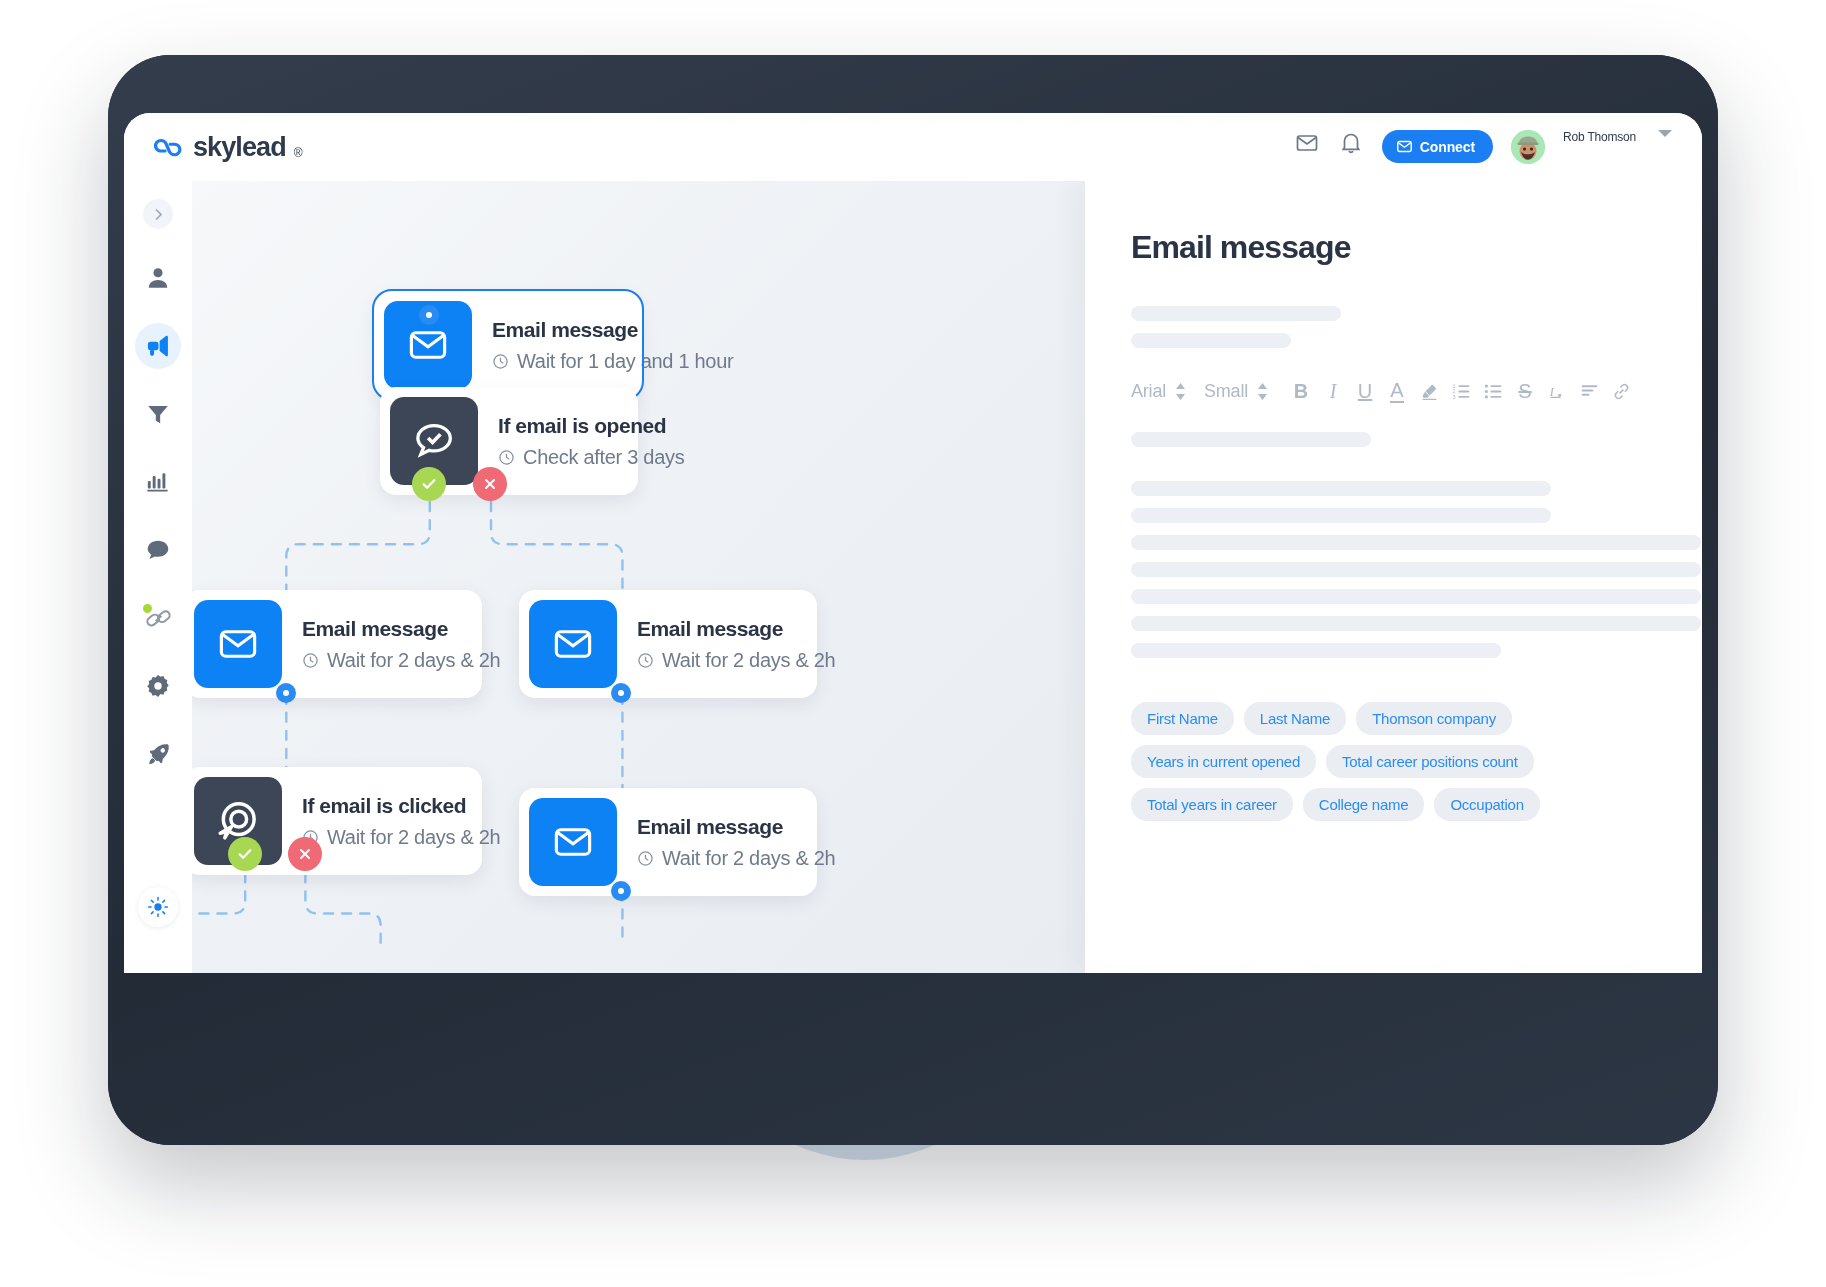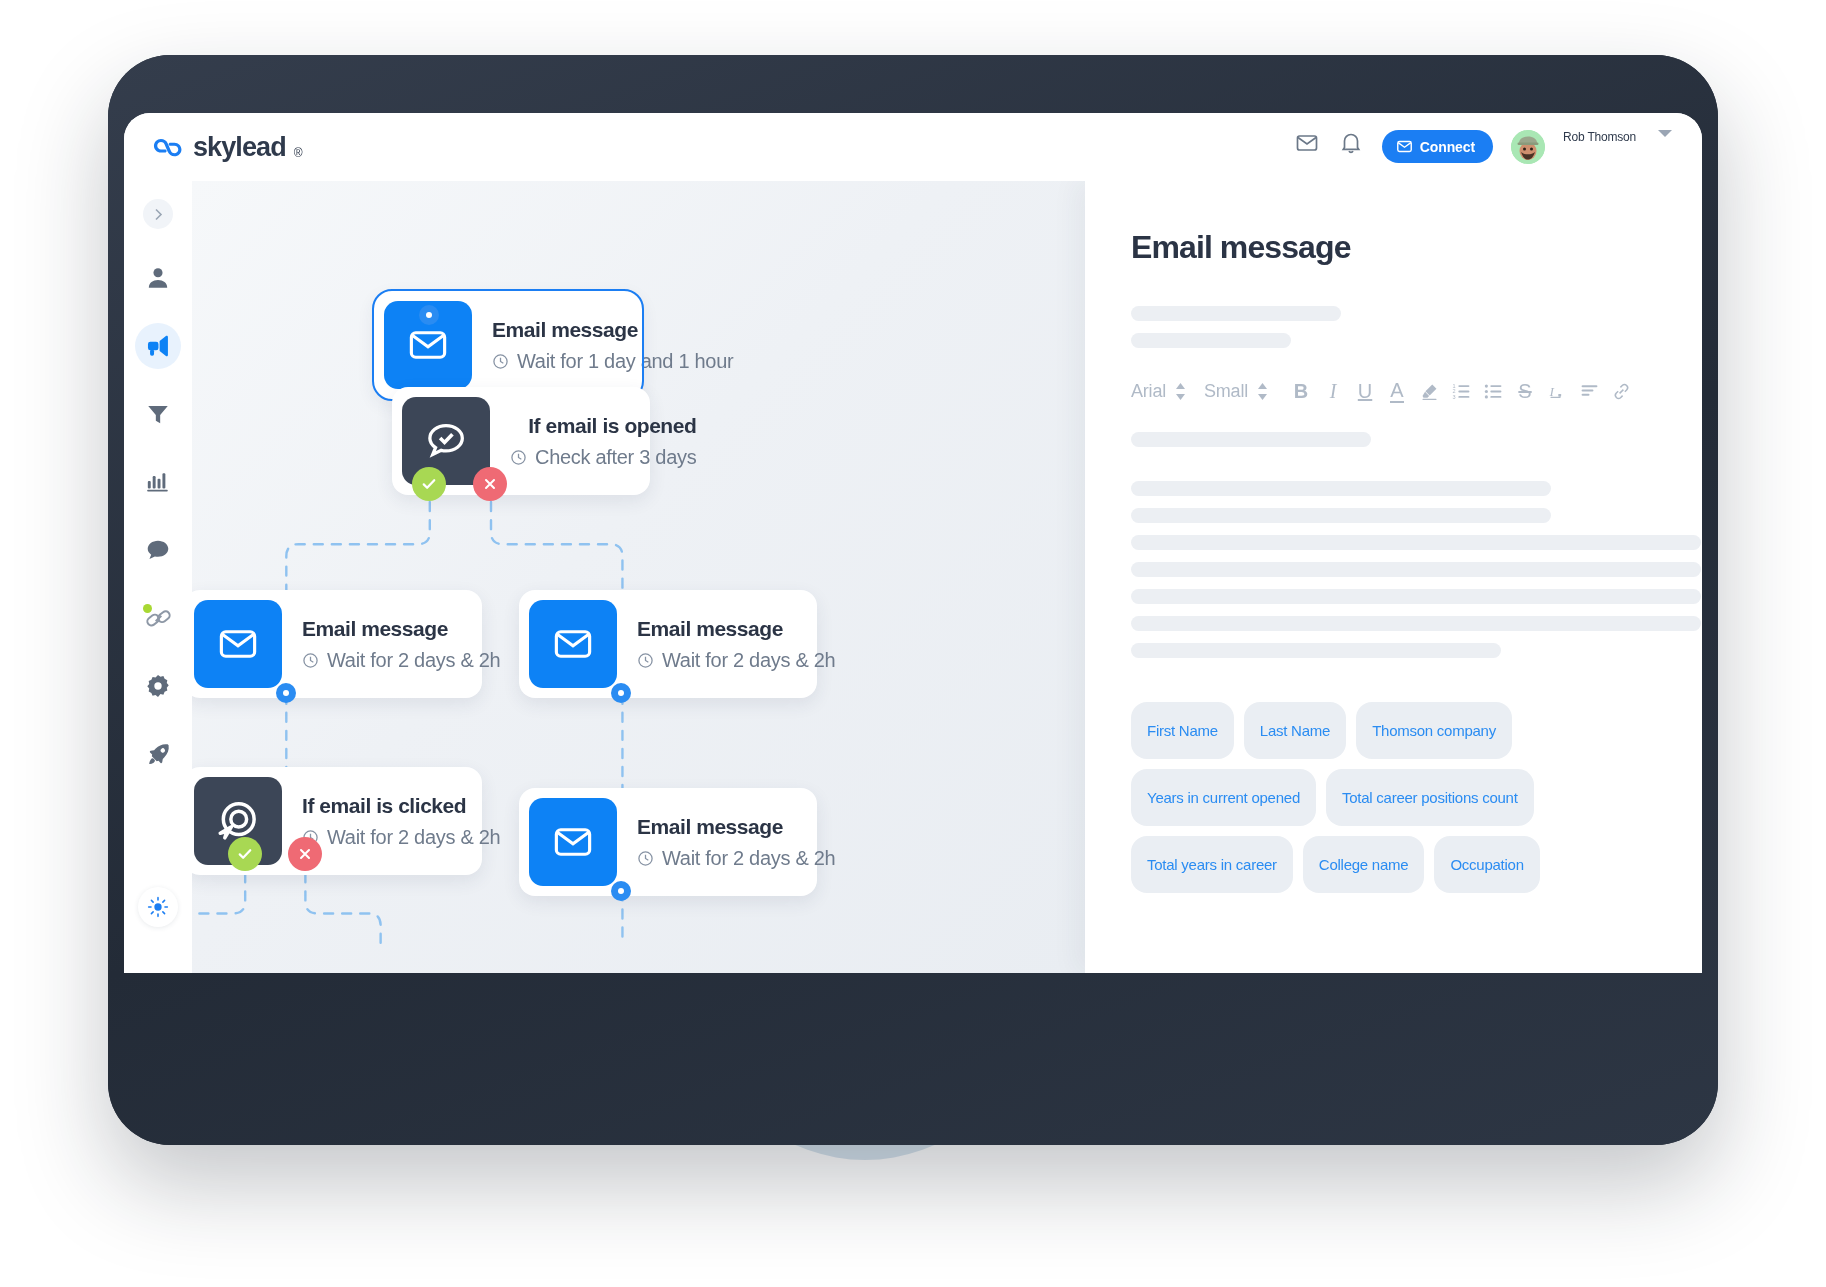--- a/index.html
+++ b/index.html
@@ -239,21 +239,21 @@
   }
   .tb-btn-letter { font-size: 20px; color: #b0bac7; }
 
   .sk-group-b { display:flex; flex-direction:column; gap: 12px; margin-bottom: 44px; }
 
   .tags { display: flex; flex-wrap: wrap; gap: 10px; max-width: 530px; }
   .tag {
     background: #eaeef3;
     color: #2a8cf2;
     border-radius: 16px;
-    padding: 20px 16px;
+    padding: 8px 16px;
     font-size: 15px;
     letter-spacing: -0.25px;
     cursor: pointer;
     white-space: nowrap;
   }
 </style>
 </head>
 <body>
 
 <div id="stage">
@@ -427,21 +427,21 @@
                 <svg width="17" height="17" viewBox="0 0 24 24" fill="none" stroke="#8793a4" stroke-width="1.8">
                   <circle cx="12" cy="12" r="9.3"></circle>
                     <path d="M12 6.6V12l4 2.4"></path>
                 </svg>
                 <span>Wait for 1 day and 1 hour</span>
               </div>
             </div>
           </div>
           <div class="conn-dot" style="left:227px; top:124px;"></div>
 
-          <div class="node" style="left:200px; top:206px; width:258px;text-align:right;">
+          <div class="node" style="left:188px; top:206px; width:258px;">
             <div class="node-icon dark">
               <svg width="44" height="44" viewBox="0 0 24 24" fill="none" stroke="#fff" stroke-width="1.8">
                 <path d="M12 3.6c4.9 0 8.9 3.1 8.9 6.9s-4 6.9-8.9 6.9c-.9 0-1.8-.1-2.6-.3l-4.6 2.2 1.5-3.7c-1.9-1.3-3.1-3.1-3.1-5.1 0-3.8 4-6.9 8.8-6.9z"></path>
                 <path d="M8.8 10.4l2.4 2.4 4.3-4.5" stroke-width="2"></path>
               </svg>
             </div>
             <div class="node-text">
               <div class="node-title">If email is opened</div>
               <div class="node-sub">
                 <svg width="17" height="17" viewBox="0 0 24 24" fill="none" stroke="#8793a4" stroke-width="1.8">

